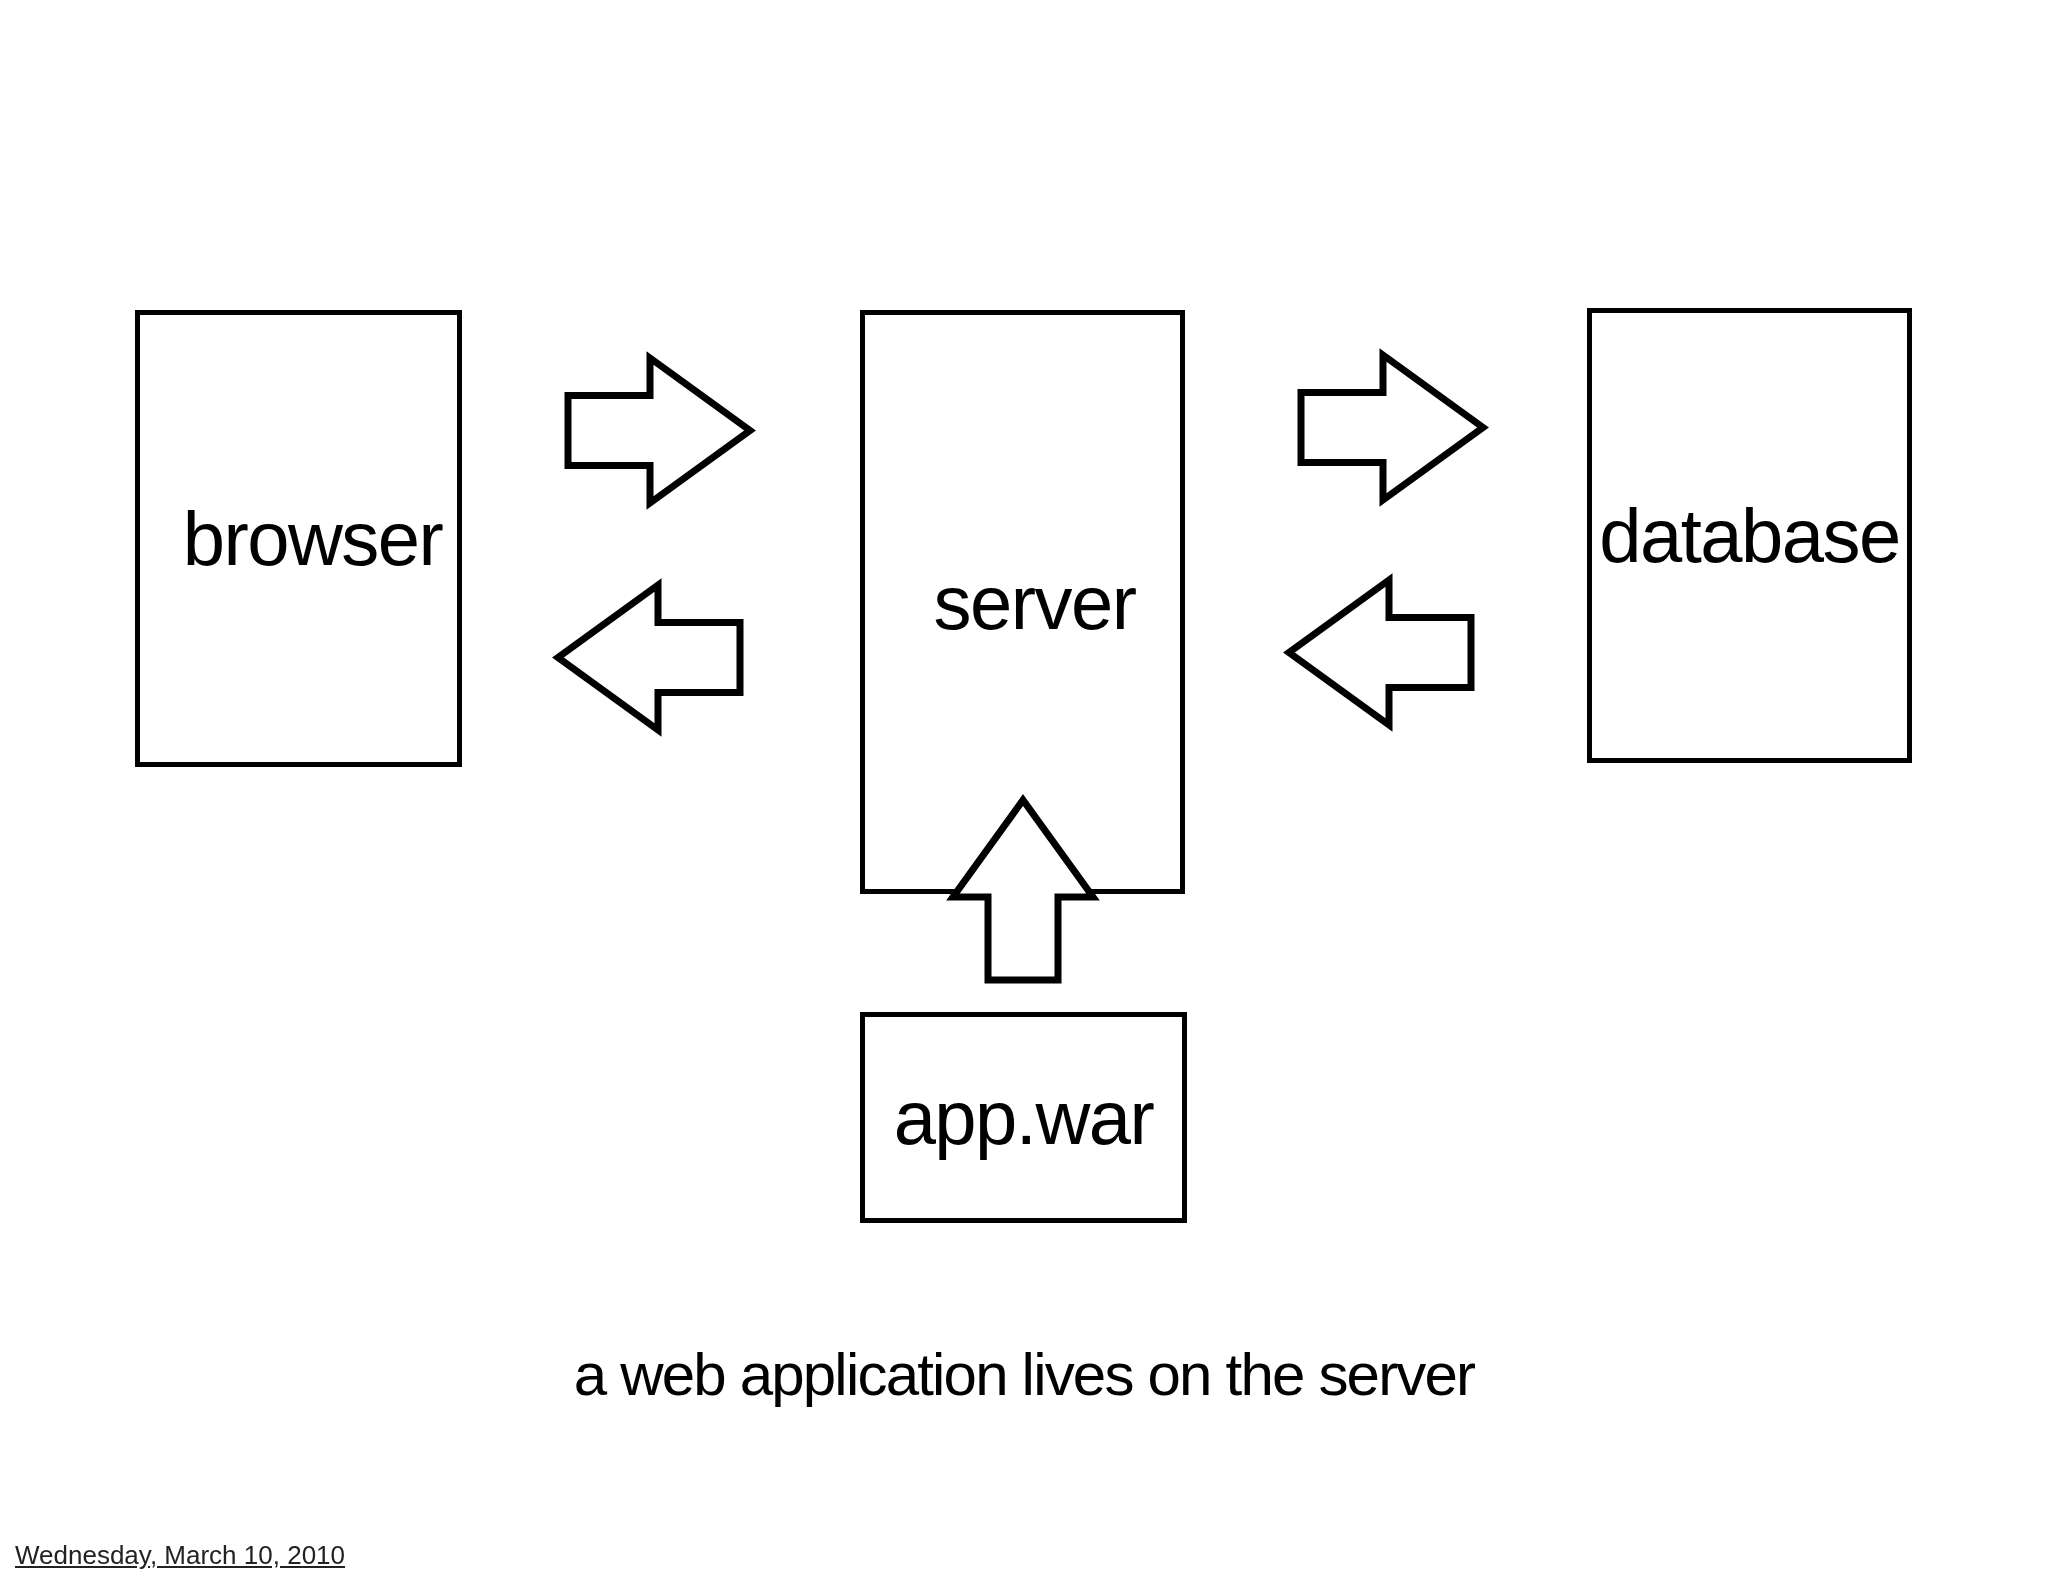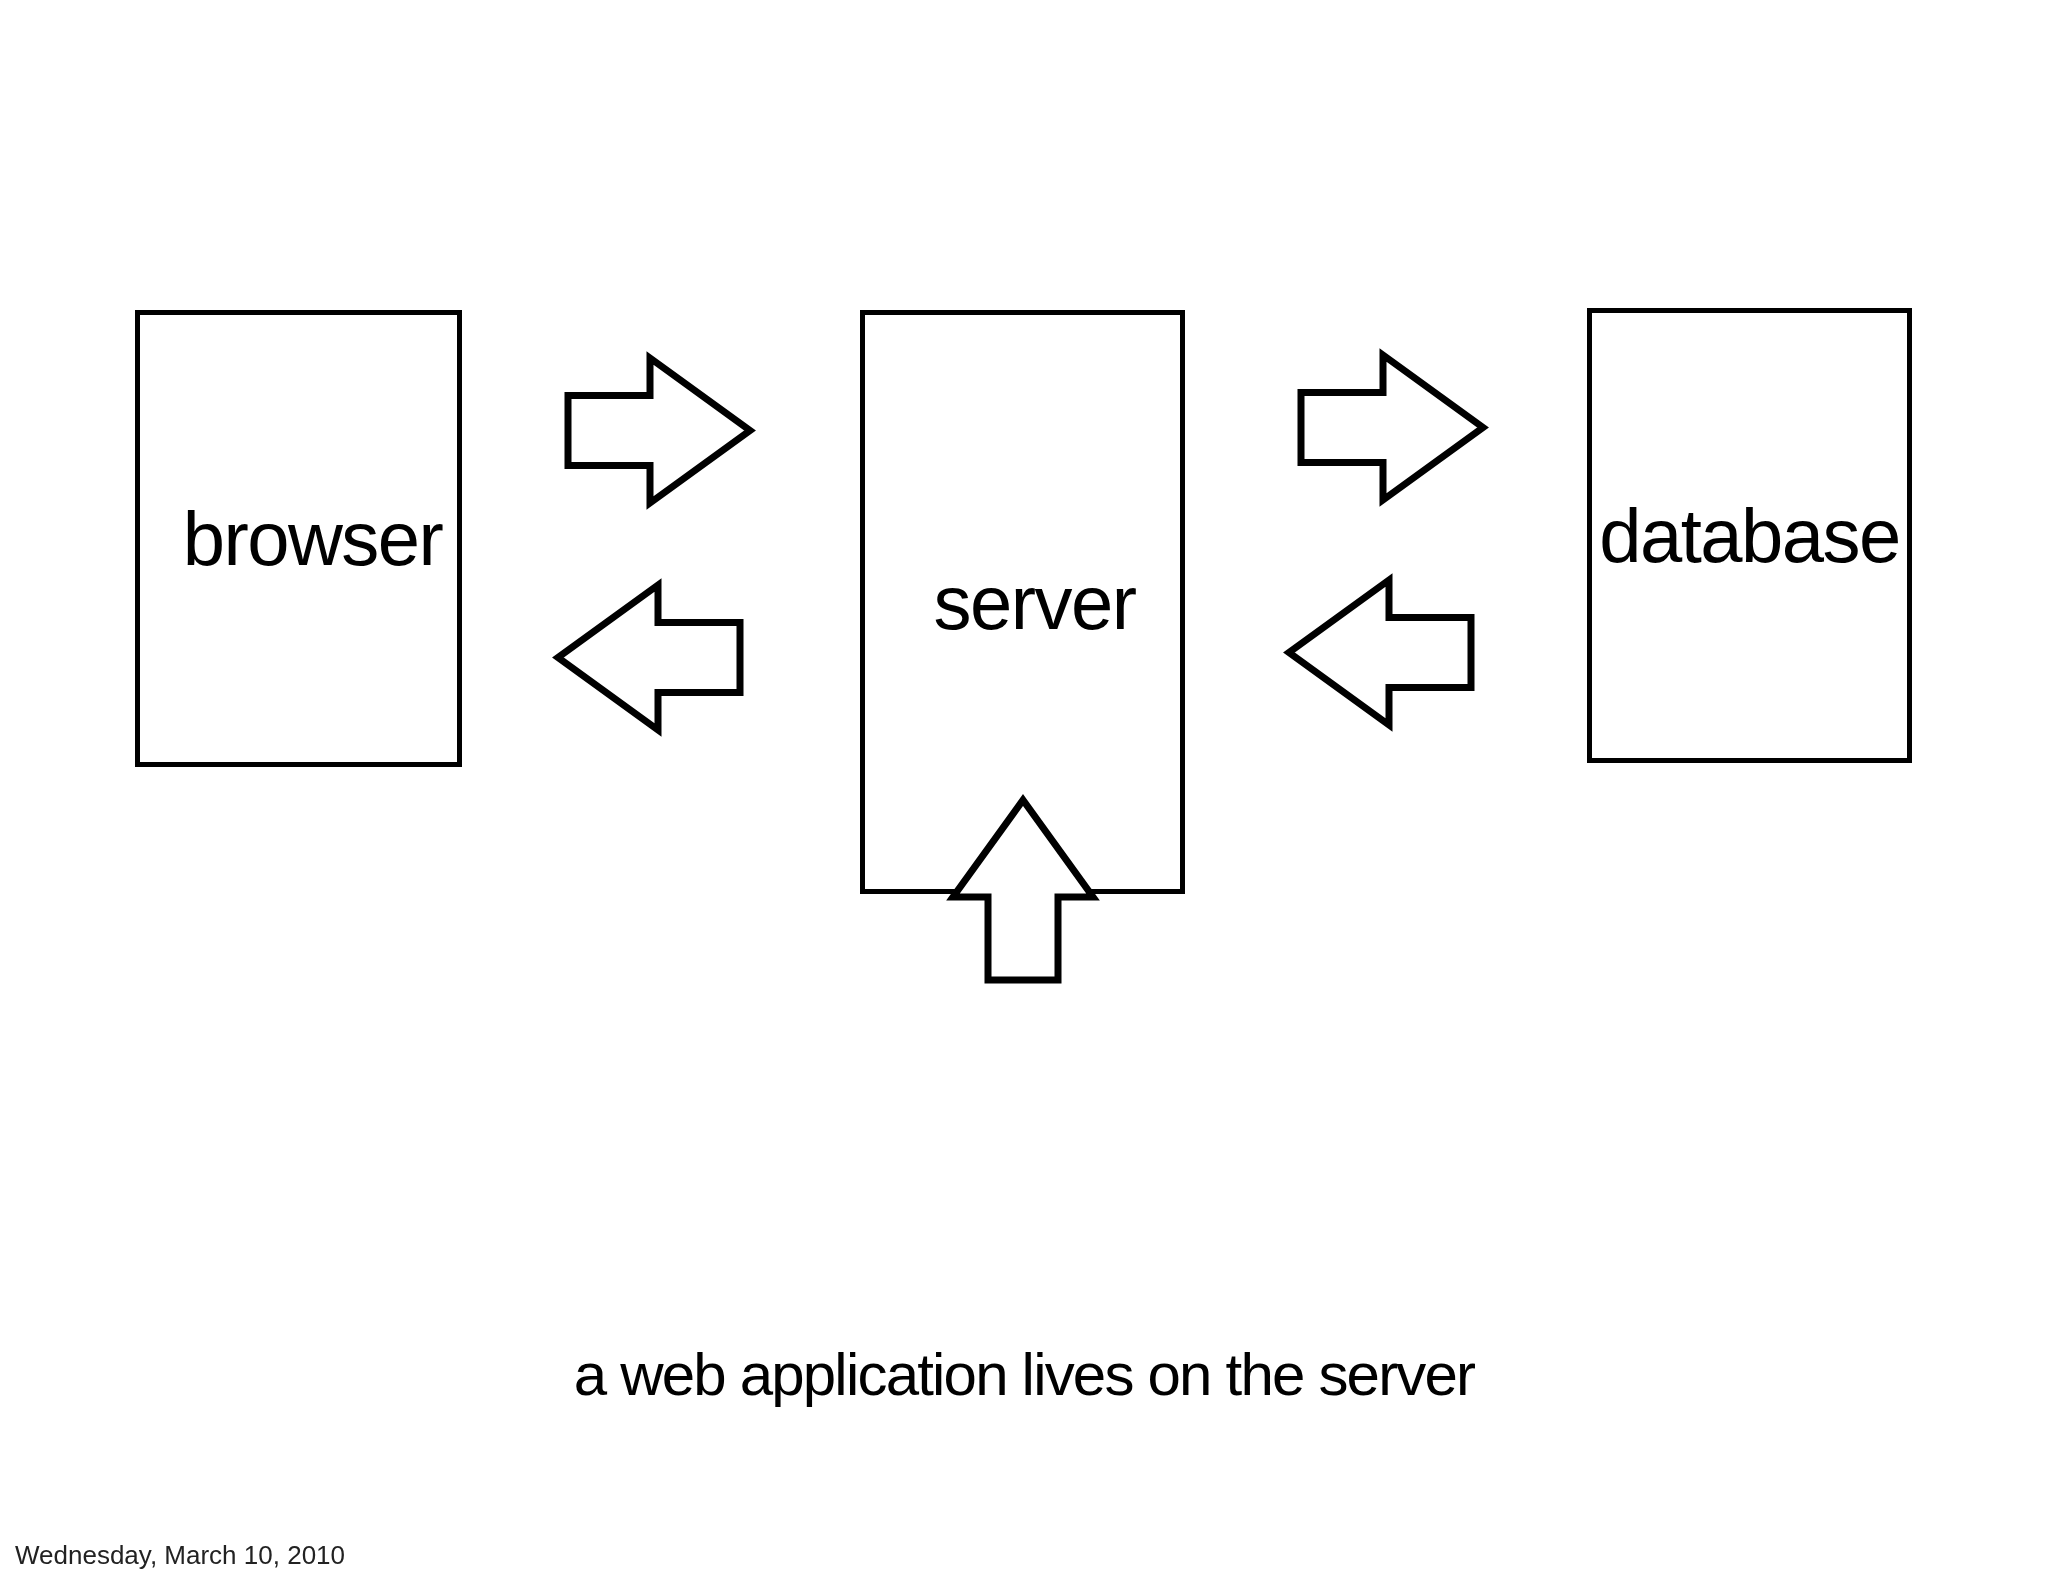--- a/index.html
+++ b/index.html
@@ -63,39 +63,43 @@
     color: #000000;
     white-space: nowrap;
   }
   .footer-date {
     position: absolute;
     left: 15px;
     top: 1540px;
     font-size: 26px;
     color: #222222;
     white-space: nowrap;
+    text-decoration: underline;
   }
 </style>
 </head>
 <body>
 
 <div class="slide">
 
   <div class="node" id="node-browser">
     <span class="node-label">browser</span>
   </div>
 
   <div class="node" id="node-server">
     <span class="node-label">server</span>
   </div>
 
   <div class="node" id="node-database">
     <span class="node-label">database</span>
   </div>
 
+  <div class="node" id="node-appwar">
+    <span class="node-label">app.war</span>
+  </div>
 
   <svg class="arrow" id="arrow-browser-to-server" viewBox="0 0 182 145" xmlns="http://www.w3.org/2000/svg">
     <polygon points="0,37.5 82,37.5 82,0 182,72.5 82,145 82,107.5 0,107.5"></polygon>
   </svg>
 
   <svg class="arrow" id="arrow-server-to-browser" viewBox="0 0 182 145" xmlns="http://www.w3.org/2000/svg">
     <polygon points="182,37.5 100,37.5 100,0 0,72.5 100,145 100,107.5 182,107.5"></polygon>
   </svg>
 
   <svg class="arrow" id="arrow-server-to-database" viewBox="0 0 182 145" xmlns="http://www.w3.org/2000/svg">

